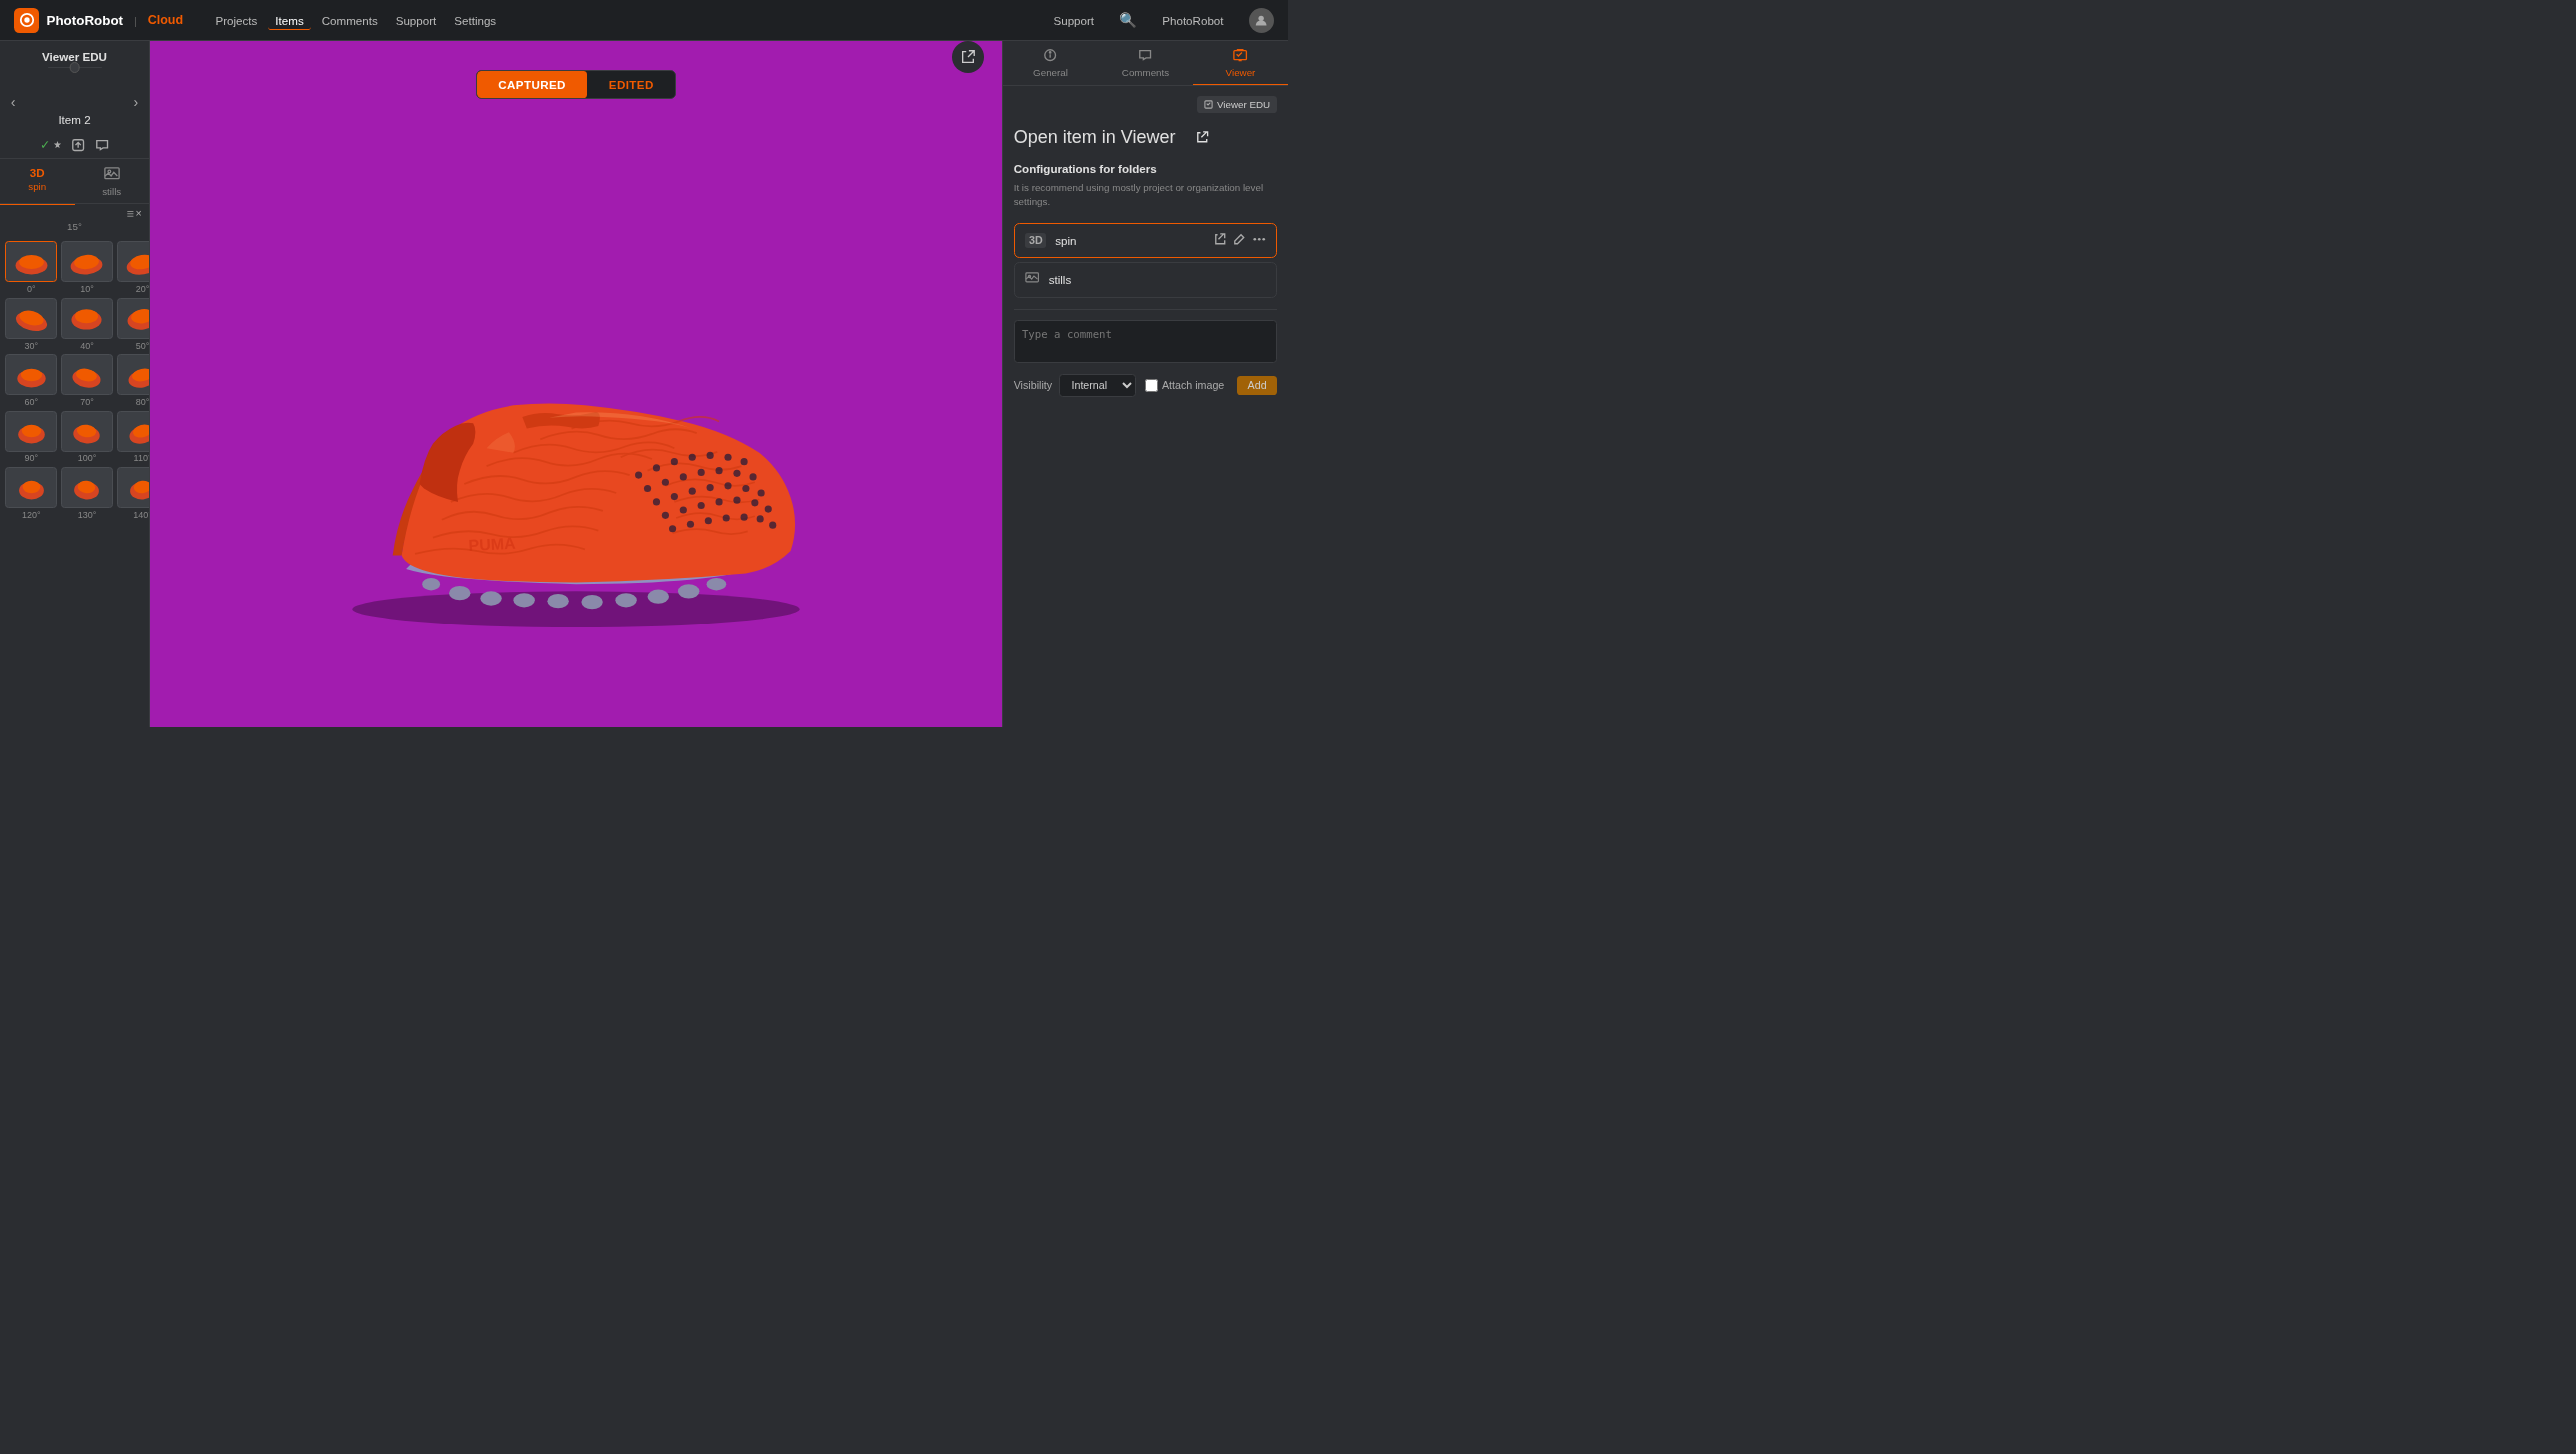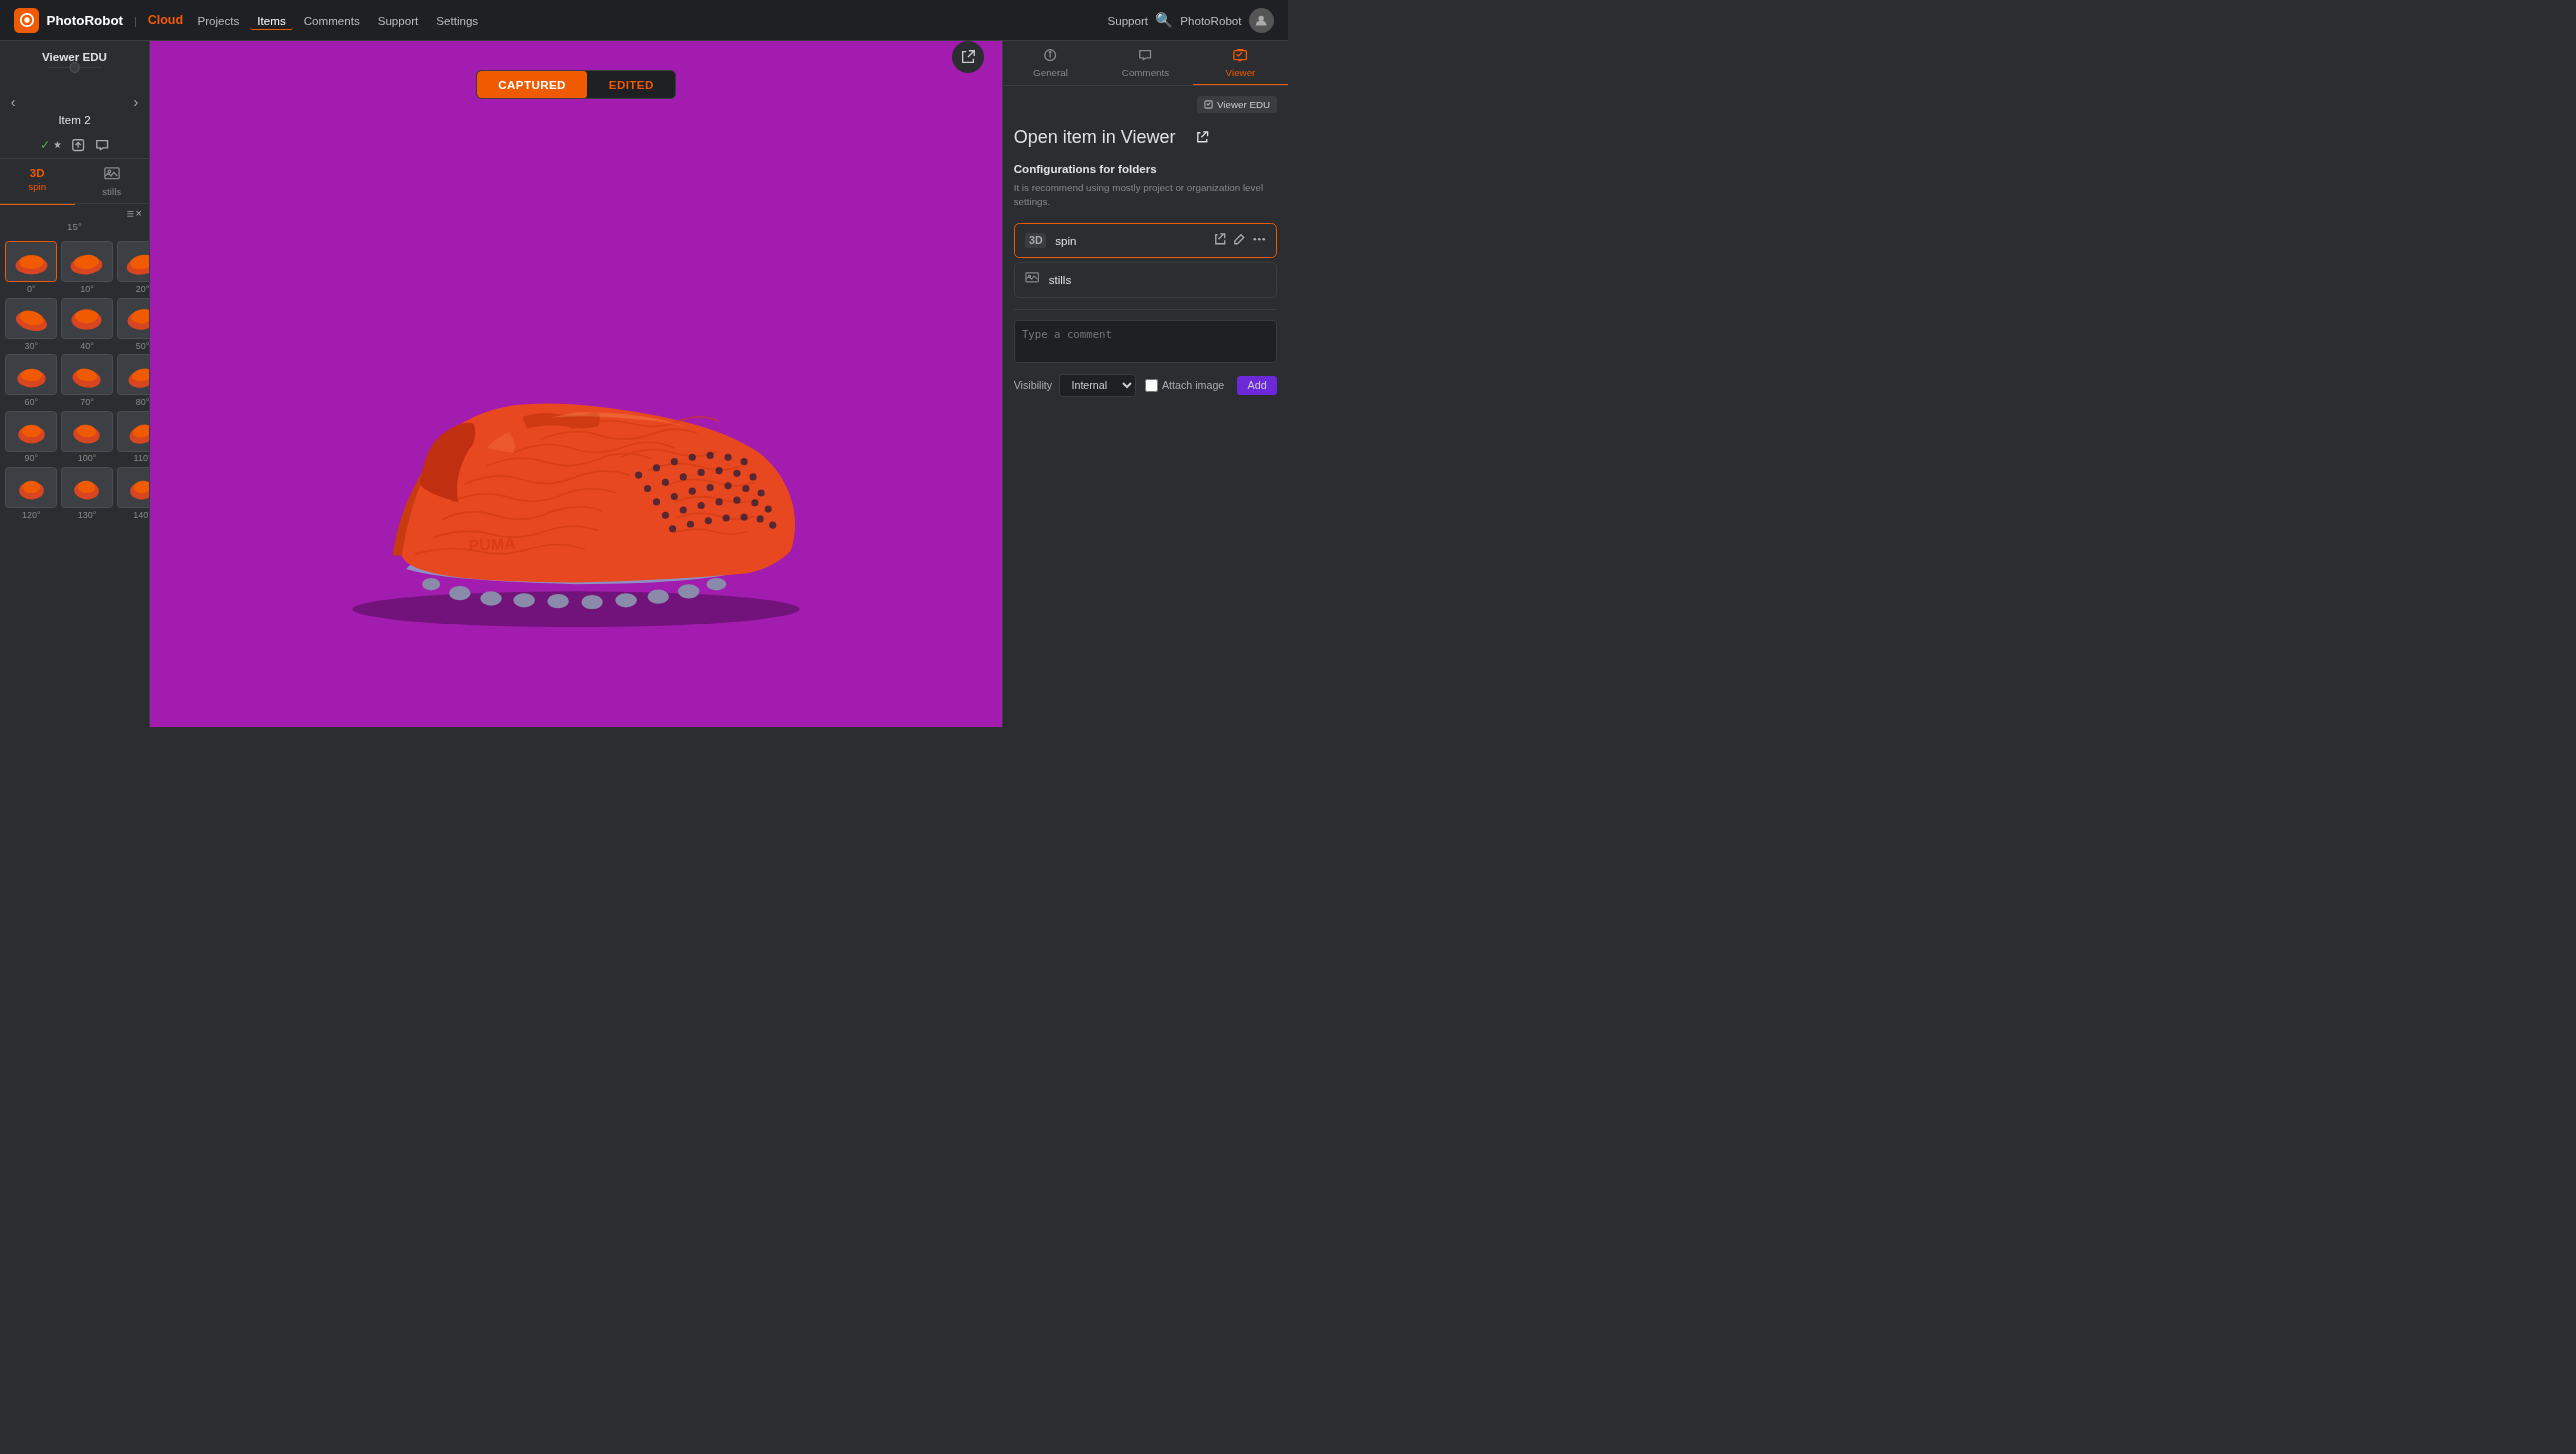--- a/index.html
+++ b/index.html
@@ -1,19 +1,19 @@
 <!DOCTYPE html>
 <html style="font-size:14.3px"><head>
   <meta charset="utf-8">
   <style>
     * { box-sizing: border-box; margin: 0; padding: 0; }
     body { font-family: -apple-system, BlinkMacSystemFont, 'Segoe UI', sans-serif; background: #2b2d31; color: #e0e0e0; width: 1288px; height: 727px; overflow: hidden; font-size: 11.6px; }
 
     
-    .topnav { display: flex; align-items: center; background: #1e2023; height: 41px; padding: 0 14.3px; border-bottom: 0.9px solid #3a3c40; }
+    .topnav { display: flex; align-items: center; background: #1e2023; height: 41px; padding: 0 14.3px; gap: 18px; border-bottom: 0.9px solid #3a3c40; }
     .logo-area { display: flex; align-items: center; gap: 7.2px; margin-right: 7.2px; }
     .logo-icon { width: 25px; height: 25px; background: #f05a00; border-radius: 5.4px; display: flex; align-items: center; justify-content: center; color: white; font-weight: bold; font-size: 12.5px; }
     .logo-text { font-size: 13.4px; font-weight: 600; color: #fff; }
     .logo-divider { color: #555; margin: 0 3.6px; }
     .logo-cloud { color: #f05a00; font-size: 12.5px; font-weight: 600; }
     .nav-item { color: #bbb; font-size: 11.6px; cursor: pointer; padding: 3.6px 7.2px; border-radius: 3.6px; }
     .nav-item.active { color: #fff; border-bottom: 1.8px solid #f05a00; padding-bottom: 1.8px; }
     .nav-spacer { flex: 1; }
     .nav-support { color: #bbb; font-size: 11.6px; cursor: pointer; text-align: right; }
     .nav-search { color: #bbb; cursor: pointer; margin: 0 7.2px; }
@@ -74,21 +74,21 @@
     .folder-label { font-size: 11.6px; color: #e0e0e0; flex: 1; }
     .folder-actions { display: flex; gap: 7.2px; }
     .folder-action-btn { background: none; border: none; color: #aaa; cursor: pointer; font-size: 12.5px; }
     .comment-section { margin-top: 10.7px; border-top: 0.9px solid #3a3c40; padding-top: 10.7px; }
     .comment-input { width: 100%; background: #1e2023; border: 0.9px solid #3a3c40; border-radius: 3.6px; color: #ccc; padding: 7.2px; font-size: 10.7px; outline: none; resize: none; }
     .visibility-row { display: flex; align-items: center; gap: 7.2px; margin-top: 9px; }
     .visibility-label { font-size: 10.7px; color: #aaa; }
     .visibility-select { background: #1e2023; border: 0.9px solid #3a3c40; border-radius: 3.6px; color: #ccc; padding: 3.6px 7.2px; font-size: 10.7px; cursor: pointer; }
     .attach-checkbox { display: flex; align-items: center; gap: 3.6px; margin-left: auto; font-size: 10.7px; color: #aaa; }
     .attach-checkbox input { cursor: pointer; }
-    .add-btn { background: #6d28d9; border: none; color: #ccc; padding: 3.6px 10.7px; border-radius: 3.6px; font-size: 10.7px; cursor: pointer; margin-left: 5.4px; }
+    .add-btn { background: #a16207; border: none; color: #ccc; padding: 3.6px 10.7px; border-radius: 3.6px; font-size: 10.7px; cursor: pointer; margin-left: 5.4px; }
 
     
     .thumbnail-grid::-webkit-scrollbar { width: 3.6px; }
     .thumbnail-grid::-webkit-scrollbar-track { background: #2b2d31; }
     .thumbnail-grid::-webkit-scrollbar-thumb { background: #555; border-radius: 1.8px; }
   </style>
 </head>
 <body>
 
 <div class="topnav">

